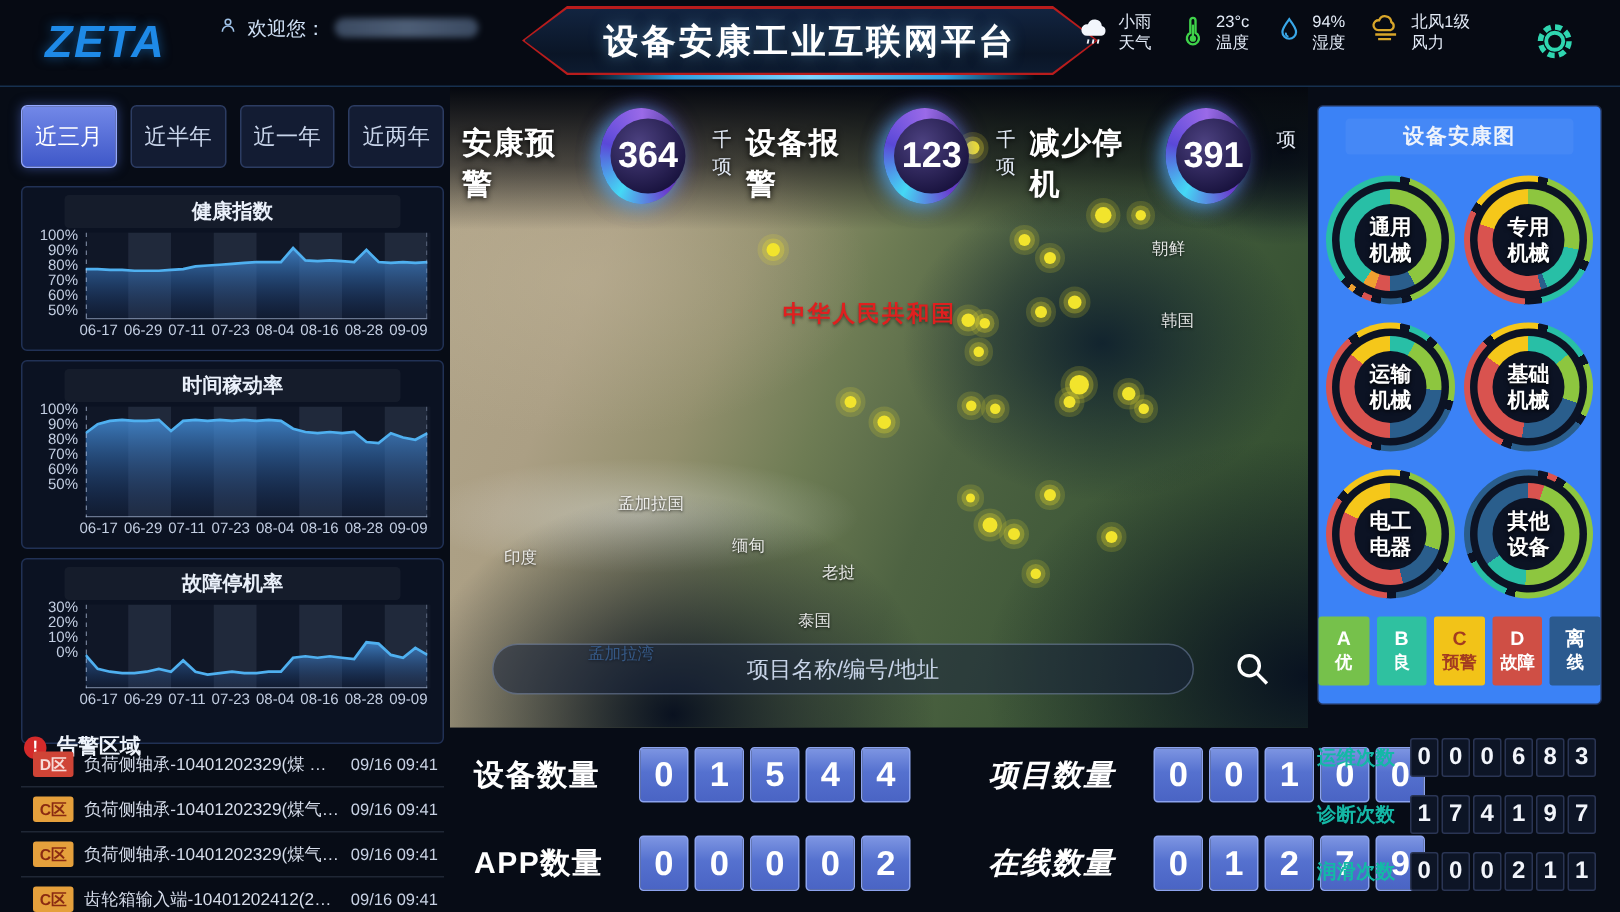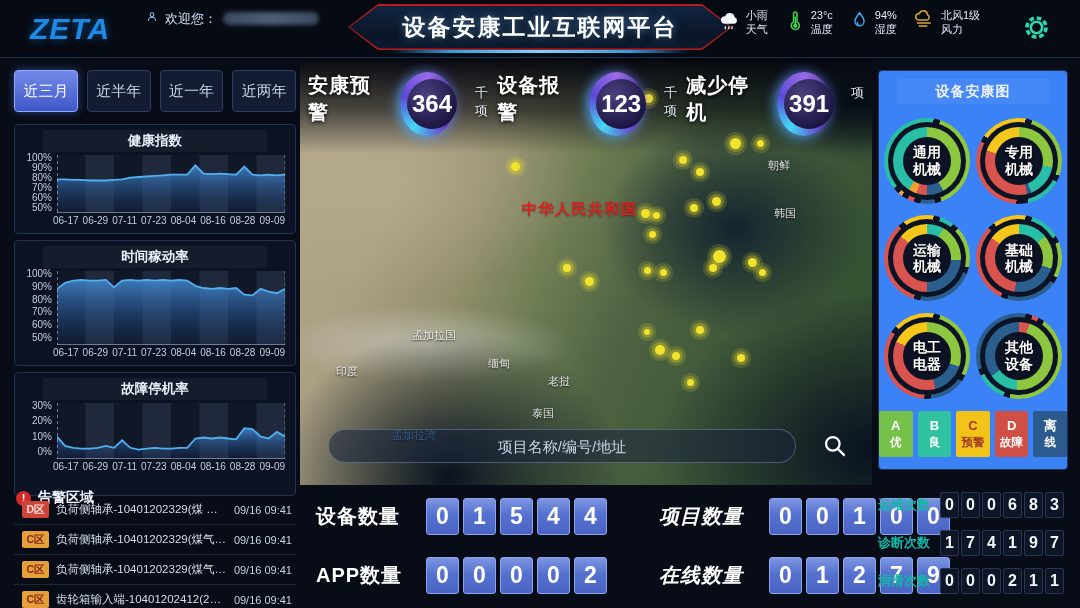--- a/index.html
+++ b/index.html
@@ -28,21 +28,21 @@
   #filters { position:absolute; left:14px; top:70px; width:282px; height:44px; display:flex; gap:9px; }
   .filter-btn { flex:1; height:42px; display:flex; align-items:center; justify-content:center; font-size:15px; color:#c8d4ea; background:#131c33; border:1px solid #2c3c62; border-radius:4px; cursor:pointer; }
   .filter-btn.active { background:linear-gradient(180deg,#7288e8,#3f58c8); border:1px solid #93a7ff; color:#fff; box-shadow:0 0 8px rgba(90,120,230,.5); }
 
   #chart0 { top:124px; height:110px; }
   #chart1 { top:240px; height:126px; }
   #chart2 { top:372px; height:124px; }
   .chart-card { padding:5px 8px 3px 8px; }
   .chart-title { margin:0 20px; text-align:center; font-size:13.5px; font-weight:bold; color:#eaf0fa; background:rgba(255,255,255,.045); border-radius:3px; padding:2px 0; }
   .chart-body { display:flex; margin-top:3px; }
-  .ylabels { width:34px; display:flex; flex-direction:column; justify-content:space-between; text-align:right; padding-right:5px; font-size:10px; color:#c3cee2; line-height:1; transform:translateY(-2px); }
+  .ylabels { width:34px; display:flex; flex-direction:column; justify-content:flex-start; text-align:right; padding-right:5px; font-size:10px; color:#c3cee2; line-height:1; transform:translateY(-2px); }
   .plot { flex:1; background:rgba(255,255,255,.025); }
   .xlabels { display:flex; justify-content:space-between; margin-left:30px; margin-right:2px; font-size:10px; color:#c3cee2; padding-top:2px; }
 
   #alerts { position:absolute; left:14px; top:486px; width:282px; height:122px; overflow:hidden; }
   .alerts-head { display:flex; align-items:center; gap:7px; font-size:14px; font-weight:bold; color:#eef3fb; padding:3px 2px; }
   .alert-ico { width:15px; height:15px; border-radius:50%; background:#d42a2a; color:#fff; font-size:11px; font-weight:bold; display:flex; align-items:center; justify-content:center; }
   #alert-list { margin-top:1px; }
   .alert-row { display:flex; align-items:center; gap:7px; height:30px; border-bottom:1px solid rgba(160,180,215,.16); padding:0 4px 0 8px; cursor:pointer; }
   .alert-row:first-child { margin-top:-16px; }
   .alert-badge { flex:0 0 auto; min-width:27px; height:17px; border-radius:2px; font-size:10.5px; font-weight:bold; display:flex; align-items:center; justify-content:center; padding:0 2px; }
@@ -54,21 +54,21 @@
     background:
       radial-gradient(ellipse 130px 90px at 97% 10%, rgba(8,18,36,.95), rgba(8,18,36,0) 70%),
       radial-gradient(ellipse 190px 150px at 76% 40%, rgba(9,26,44,.85), rgba(9,26,44,0) 70%),
       radial-gradient(ellipse 300px 220px at 100% 92%, rgba(7,16,32,.97), rgba(7,16,32,0) 72%),
       radial-gradient(ellipse 250px 210px at 26% 98%, rgba(6,14,30,.97), rgba(6,14,30,0) 70%),
       radial-gradient(ellipse 210px 55px at 22% 67%, rgba(235,238,244,.42), rgba(235,238,244,0) 70%),
       radial-gradient(ellipse 260px 140px at 15% 30%, rgba(190,178,150,.5), rgba(190,178,150,0) 75%),
       linear-gradient(112deg,#b2a58a 0%,#ab9f84 20%,#93906e 33%,#6e7c54 45%,#4e6342 58%,#415a3a 72%,#375233 86%,#2f4a2e 100%); }
   .map-shade { position:absolute; left:0; top:0; right:0; height:95px; background:linear-gradient(180deg,#05080f 0%,rgba(5,8,15,.6) 55%,rgba(5,8,15,0) 100%); }
   #kpis { position:absolute; left:0; top:14px; right:0; display:flex; justify-content:space-between; padding:0 8px; z-index:6; }
-  .kpi { display:flex; align-items:flex-start; gap:20px; }
+  .kpi { display:flex; align-items:flex-end; gap:20px; }
   .kpi-label { font-size:20px; font-weight:bold; color:#fff; text-shadow:0 1px 4px #000; letter-spacing:1px; }
   .kpi-ring { width:64px; height:64px; border-radius:50%; background:conic-gradient(from 210deg,#45d8f5,#5a48d8 22%,#9a6ae8 42%,#35287c 62%,#6a3fd0 82%,#45d8f5 100%); box-shadow:-3px 2px 12px rgba(70,215,255,.55), 0 0 14px rgba(110,70,220,.6); position:relative; }
   .kpi-inner { position:absolute; left:7px; top:7px; width:50px; height:50px; border-radius:50%; background:radial-gradient(circle at 38% 32%,#4c4180,#1a1440 75%); display:flex; align-items:center; justify-content:center; font-size:24px; font-weight:bold; color:#fff; }
   .kpi-unit { font-size:13px; color:#e3eaf6; align-self:flex-start; margin-top:12px; text-shadow:0 1px 3px #000; }
   .map-label { position:absolute; font-size:11px; color:rgba(255,255,255,.88); text-shadow:0 1px 2px rgba(0,0,0,.8); z-index:3; }
   .country-label { position:absolute; left:222px; top:142px; font-size:15px; font-weight:bold; color:#e01f1f; letter-spacing:1.5px; z-index:3; text-shadow:0 1px 2px rgba(0,0,0,.4); }
   .marker { position:absolute; border-radius:50%; background:#f2e42c; box-shadow:0 0 0 3px rgba(242,228,44,.28),0 0 0 6px rgba(242,228,44,.16); z-index:4; cursor:pointer; }
   .search-wrap { position:absolute; left:28px; top:371px; width:520px; height:34px; z-index:6; }
   #search { width:468px; height:34px; border-radius:17px; background:rgba(24,34,58,.55); border:1px solid rgba(155,175,215,.38); color:#e8eef8; font-size:15px; text-align:center; outline:none; font-family:inherit; }
   #search::placeholder { color:#c8d4e8; }

